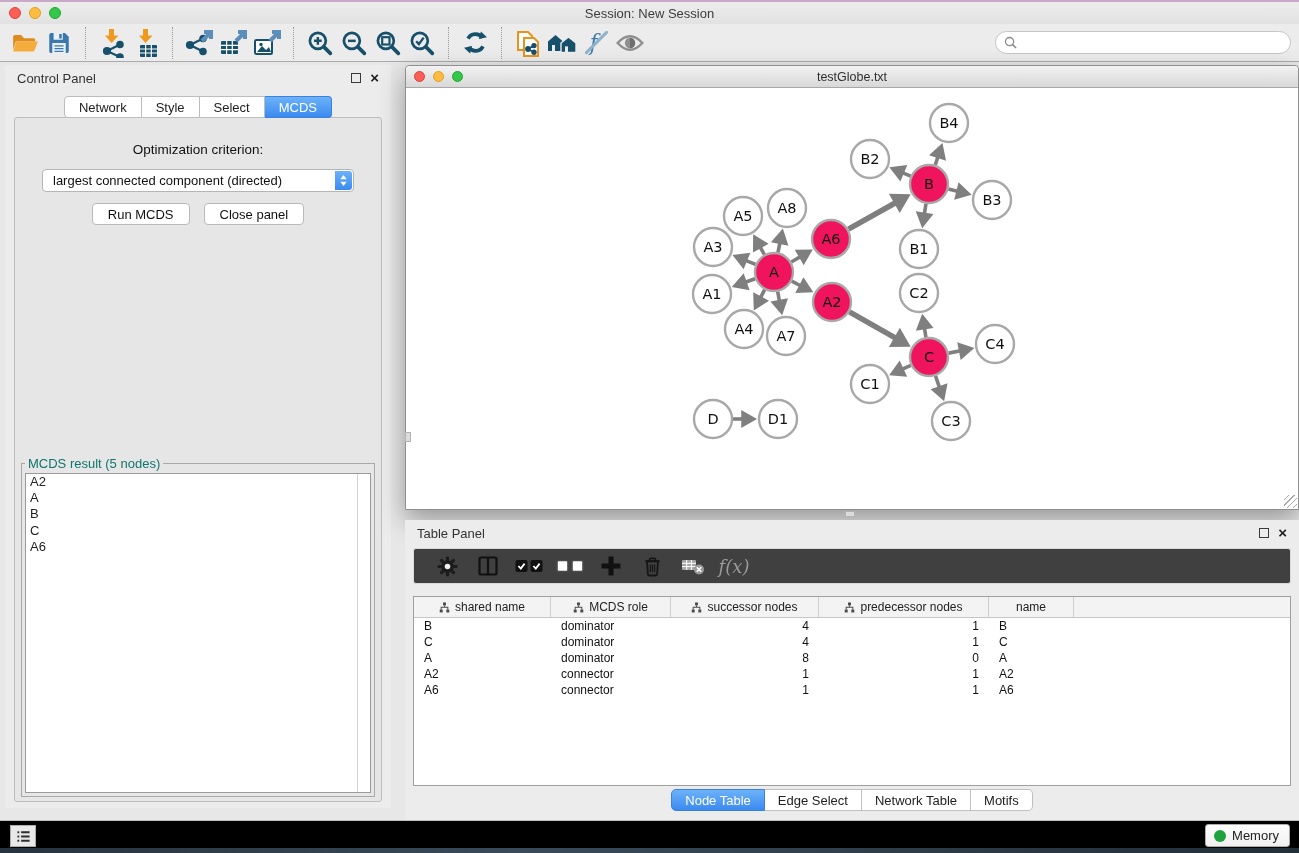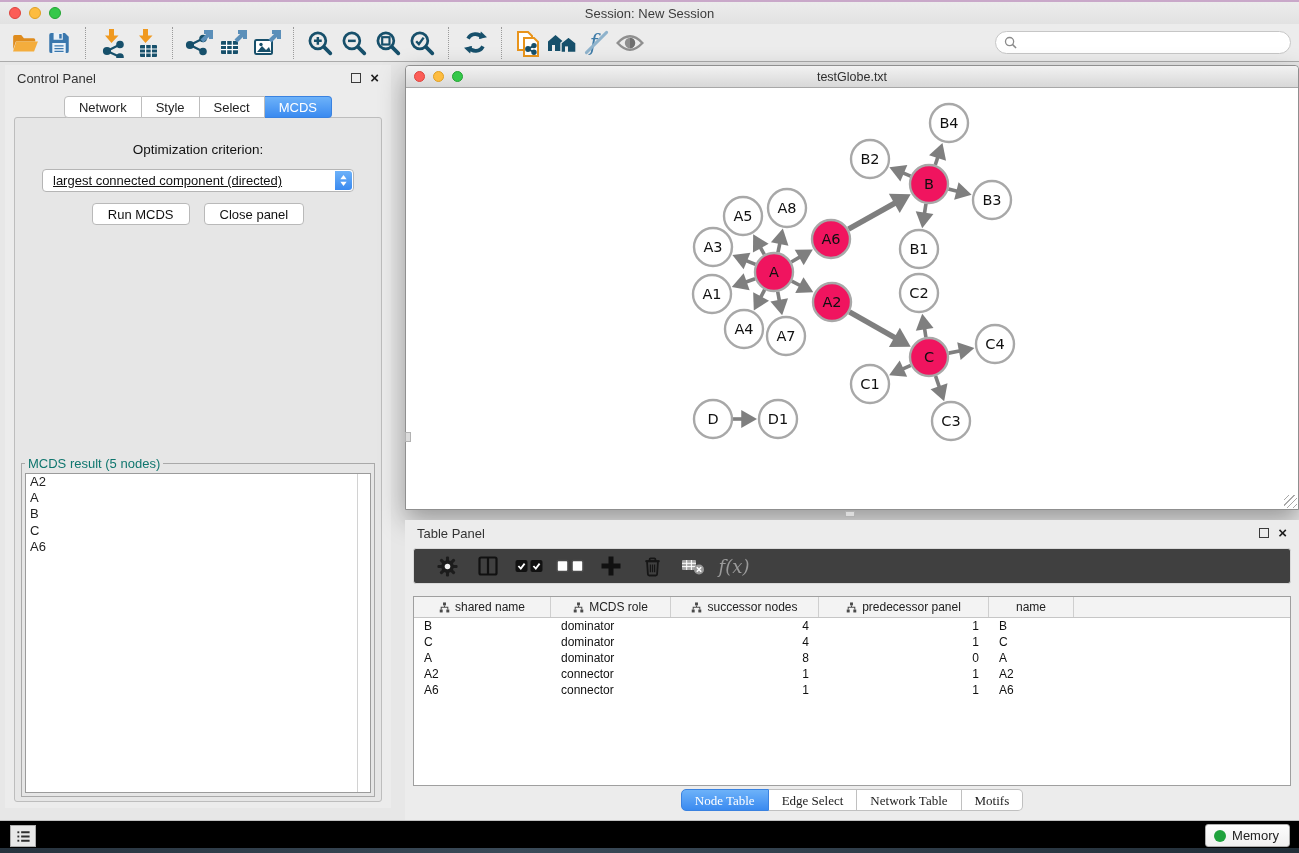--- a/index.html
+++ b/index.html
@@ -38,21 +38,21 @@
     border-left:none; font-size:13px; cursor:pointer; }
   .seg:first-child { border-left:1px solid #bdbdbd; border-radius:4px 0 0 4px; }
   .seg:last-child { border-radius:0 4px 4px 0; }
   .seg.active { background:linear-gradient(#6db2f9,#3a8af0); color:#fff; border-color:#3a82e0; }
 
   .tabpane { position:absolute; left:9px; top:52px; width:368px; height:685px;
     border:1px solid #bdbdbd; background:#e6e6e6; border-radius:3px; }
   .opt-label { text-align:center; margin-top:24px; font-size:13.5px; color:#111; }
   .dropdown { position:relative; margin:12px auto 0; width:312px; height:23px; background:#fff;
     border:1px solid #b5b5b5; border-radius:4px; display:flex; align-items:center; cursor:pointer; }
-  .dropdown .dd-text { padding-left:10px; font-size:13px; color:#111;text-decoration:underline; }
+  .dropdown .dd-text { padding-left:10px; font-size:13px; color:#111; }
   .dd-stepper { position:absolute; right:1px; top:1px; bottom:1px; width:17px; border-radius:0 3px 3px 0;
     background:linear-gradient(#6db2f9,#3a8af0); display:flex; flex-direction:column; align-items:center; justify-content:center; }
   .dd-stepper svg { display:block; }
   .btn-row { display:flex; justify-content:center; gap:14px; margin-top:11px; }
   .mac-btn { height:22px; padding:0 15px; background:#fff; border:1px solid #b9b9b9; border-radius:4px;
     font-size:13px; color:#111; cursor:pointer; font-family:inherit; }
 
   .fieldset { position:absolute; left:4px; right:4px; top:338px; bottom:4px; border:1px solid #a9a9a9; margin:0 2px; }
   .fieldset legend { font-size:13px; padding:0 3px; margin-left:3px; color:#0f766e; }
   .result-list { position:absolute; left:3px; right:3px; top:2px; bottom:3px; background:#fff; border:1px solid #9b9b9b; }
@@ -85,21 +85,21 @@
   .thead { display:grid; height:21px; background:#f3f3f3; border-bottom:1px solid #c6c6c6; }
   .th { display:flex; align-items:center; justify-content:center; gap:5px; font-size:12px; color:#222;
     border-right:1px solid #cfcfcf; overflow:hidden; white-space:nowrap; cursor:pointer; }
   .tbody .tr { display:grid; height:16px; cursor:default; }
   .td { font-size:12px; line-height:16px; color:#111; white-space:nowrap; overflow:hidden; }
   .td.al { padding-left:10px; text-align:left; }
   .td.ar { padding-right:10px; text-align:right; }
 
   .tp-tabs { position:absolute; left:0; right:0; top:269px; display:flex; justify-content:center; }
   .tp-tab { height:22px; line-height:22px; padding:0 13px; background:#fff; border:1px solid #c0c0c0;
-    border-left:none; font-size:13px; cursor:pointer;font-family:Liberation Serif, serif; }
+    border-left:none; font-size:13px; cursor:pointer; }
   .tp-tab:first-child { border-left:1px solid #c0c0c0; border-radius:5px 0 0 5px; }
   .tp-tab:last-child { border-radius:0 5px 5px 0; }
   .tp-tab.active { background:linear-gradient(#6db2f9,#3a8af0); color:#fff; border-color:#3a82e0; }
 
   
   .status-bar { position:absolute; left:0; top:820px; width:100%; height:44px; background:#000000; border-top:1px solid #c0c0c0; }
   .list-btn { position:absolute; left:10px; top:4px; width:26px; height:22px; background:#e8e8e8;
     border:1px solid #adadad; display:flex; align-items:center; justify-content:center; cursor:pointer; }
   .memory-btn { position:absolute; right:9px; top:3px; height:23px; padding:0 10px 0 8px; background:linear-gradient(#fdfdfd,#f0f0f0);
     border:1px solid #adadad; border-radius:3px; display:flex; align-items:center; gap:6px; font-size:13px; cursor:pointer; }
@@ -512,21 +512,21 @@
         </div>
         <div class="th">
           <svg viewBox="0 0 12 12" width="11" height="11">
             <g fill="#4a4a4a">
               <rect x="4.4" y="0.5" width="3.2" height="3.2"></rect>
               <rect x="0.8" y="8.2" width="3.2" height="3.2"></rect>
               <rect x="8" y="8.2" width="3.2" height="3.2"></rect>
             </g>
             <path d="M6 3.7 v2 M2.4 8.2 V5.7 h7.2 v2.5" fill="none" stroke="#4a4a4a" stroke-width="1.1"></path>
           </svg>
-          <span>predecessor panel</span>
+          <span>predecessor nodes</span>
         </div>
         <div class="th">
           <span>name</span>
         </div>
         <div class="th" style="border-right: none;"></div>
       </div>
     <div class="tbody">
         <div class="tr" style="grid-template-columns: 137px 120px 148px 170px 85px 1fr;">
           <div class="td al">B</div>
           <div class="td al">dominator</div>

